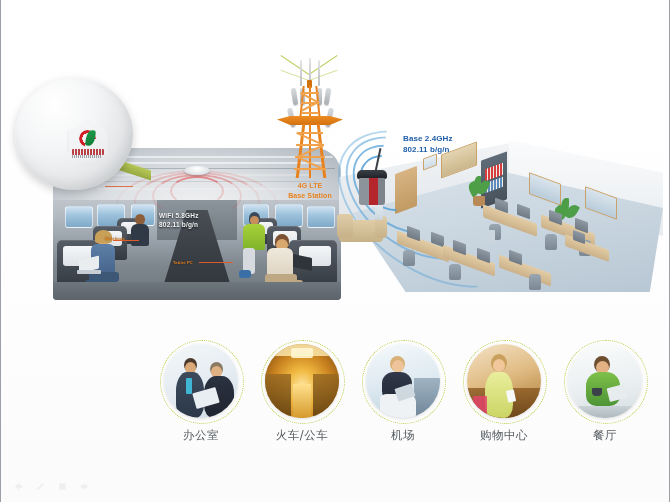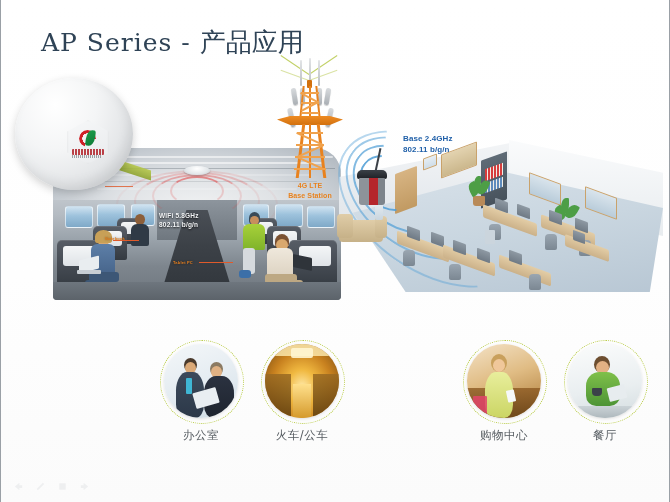--- a/index.html
+++ b/index.html
@@ -263,21 +263,20 @@
 
   
   .glyphs{position:absolute;left:12px;bottom:10px;display:flex;gap:11px;align-items:center;opacity:.55;}
   .gl{width:11px;height:11px;}
 </style>
 </head>
 <body>
 
 <div class="slide">
 
-  <div class="title"><span>AP Series  -  </span><span class="cn">产品应用</span></div>
 
   <div class="train-scene">
     <div class="train-body">
 
       <div class="ceiling"></div>
       <div class="ceil-rib" style="left:8px;top:8px;width:272px;"></div>
       <div class="ceil-rib" style="left:18px;top:14px;width:252px;"></div>
       <div class="ceil-dark" style="left:6px;top:20px;width:276px;"></div>
       <div class="ceil-rib" style="left:30px;top:26px;width:228px;opacity:.4;"></div>
       <div class="ceil-dark" style="left:24px;top:33px;width:240px;opacity:.5;"></div>
@@ -520,20 +519,33 @@
         <div class="ph" style="background:linear-gradient(180deg,rgba(255,238,180,.8) 0 16%,transparent 16% 100%);"></div>
         <div style="position:absolute;left:26px;top:4px;width:22px;height:10px;background:#fff6d2;border-radius:2px;opacity:.9;"></div>
         <div style="position:absolute;left:0;top:30px;width:26px;height:44px;background:linear-gradient(180deg,#9a6a22,#5c3c0e);opacity:.85;"></div>
         <div style="position:absolute;left:48px;top:30px;width:26px;height:44px;background:linear-gradient(180deg,#9a6a22,#5c3c0e);opacity:.85;"></div>
         <div style="position:absolute;left:28px;top:40px;width:18px;height:34px;background:linear-gradient(180deg,#ffe08c,#d59a2c);"></div>
       </div>
       <div class="thumb-ring"></div>
       <div class="thumb-label">火车/公车</div>
     </div>
 
+    <div class="thumb" style="left:365px;top:10px;">
+      <div class="thumb-img">
+        <div class="ph" style="background:linear-gradient(170deg,#f5f9fb,#dce8f0 55%,#bccfdd);"></div>
+        <div style="position:absolute;left:48px;top:34px;width:26px;height:40px;background:linear-gradient(180deg,#9fb3c2,#6f8598);"></div>
+        <div class="fighead" style="left:24px;top:12px;width:15px;height:16px;background:#d9b177;"></div>
+        <div class="fighead" style="left:26px;top:16px;width:12px;height:13px;background:#eec49a;"></div>
+        <div class="fig" style="left:16px;top:28px;width:30px;height:28px;background:linear-gradient(180deg,#31394a,#232a38);"></div>
+        <div class="fig" style="left:14px;top:50px;width:36px;height:24px;background:#eef2f5;border-radius:20% 30% 10% 10%;"></div>
+        <div class="dev" style="left:30px;top:42px;width:18px;height:13px;background:#cfd8de;transform:rotate(-18deg);"></div>
+      </div>
+      <div class="thumb-ring"></div>
+      <div class="thumb-label">机场</div>
+    </div>
 
     <div class="thumb" style="left:466px;top:10px;">
       <div class="thumb-img">
         <div class="ph" style="background:linear-gradient(160deg,#f4e3c8,#e0bc84 45%,#a8742f 100%);"></div>
         <div style="position:absolute;left:0;top:44px;width:74px;height:30px;background:linear-gradient(180deg,#8d5a22,#5d3a12);opacity:.8;"></div>
         <div class="fighead" style="left:24px;top:10px;width:16px;height:18px;background:#c9a05c;"></div>
         <div class="fighead" style="left:26px;top:15px;width:12px;height:13px;background:#f0c79a;"></div>
         <div class="fig" style="left:18px;top:28px;width:28px;height:46px;background:linear-gradient(180deg,#e8ee9c,#cbd564);"></div>
         <div class="dev" style="left:40px;top:46px;width:8px;height:12px;background:#f6f8f9;transform:rotate(-12deg);"></div>
         <div style="position:absolute;left:6px;top:52px;width:14px;height:20px;background:#e2456a;border-radius:1px;opacity:.85;"></div>

